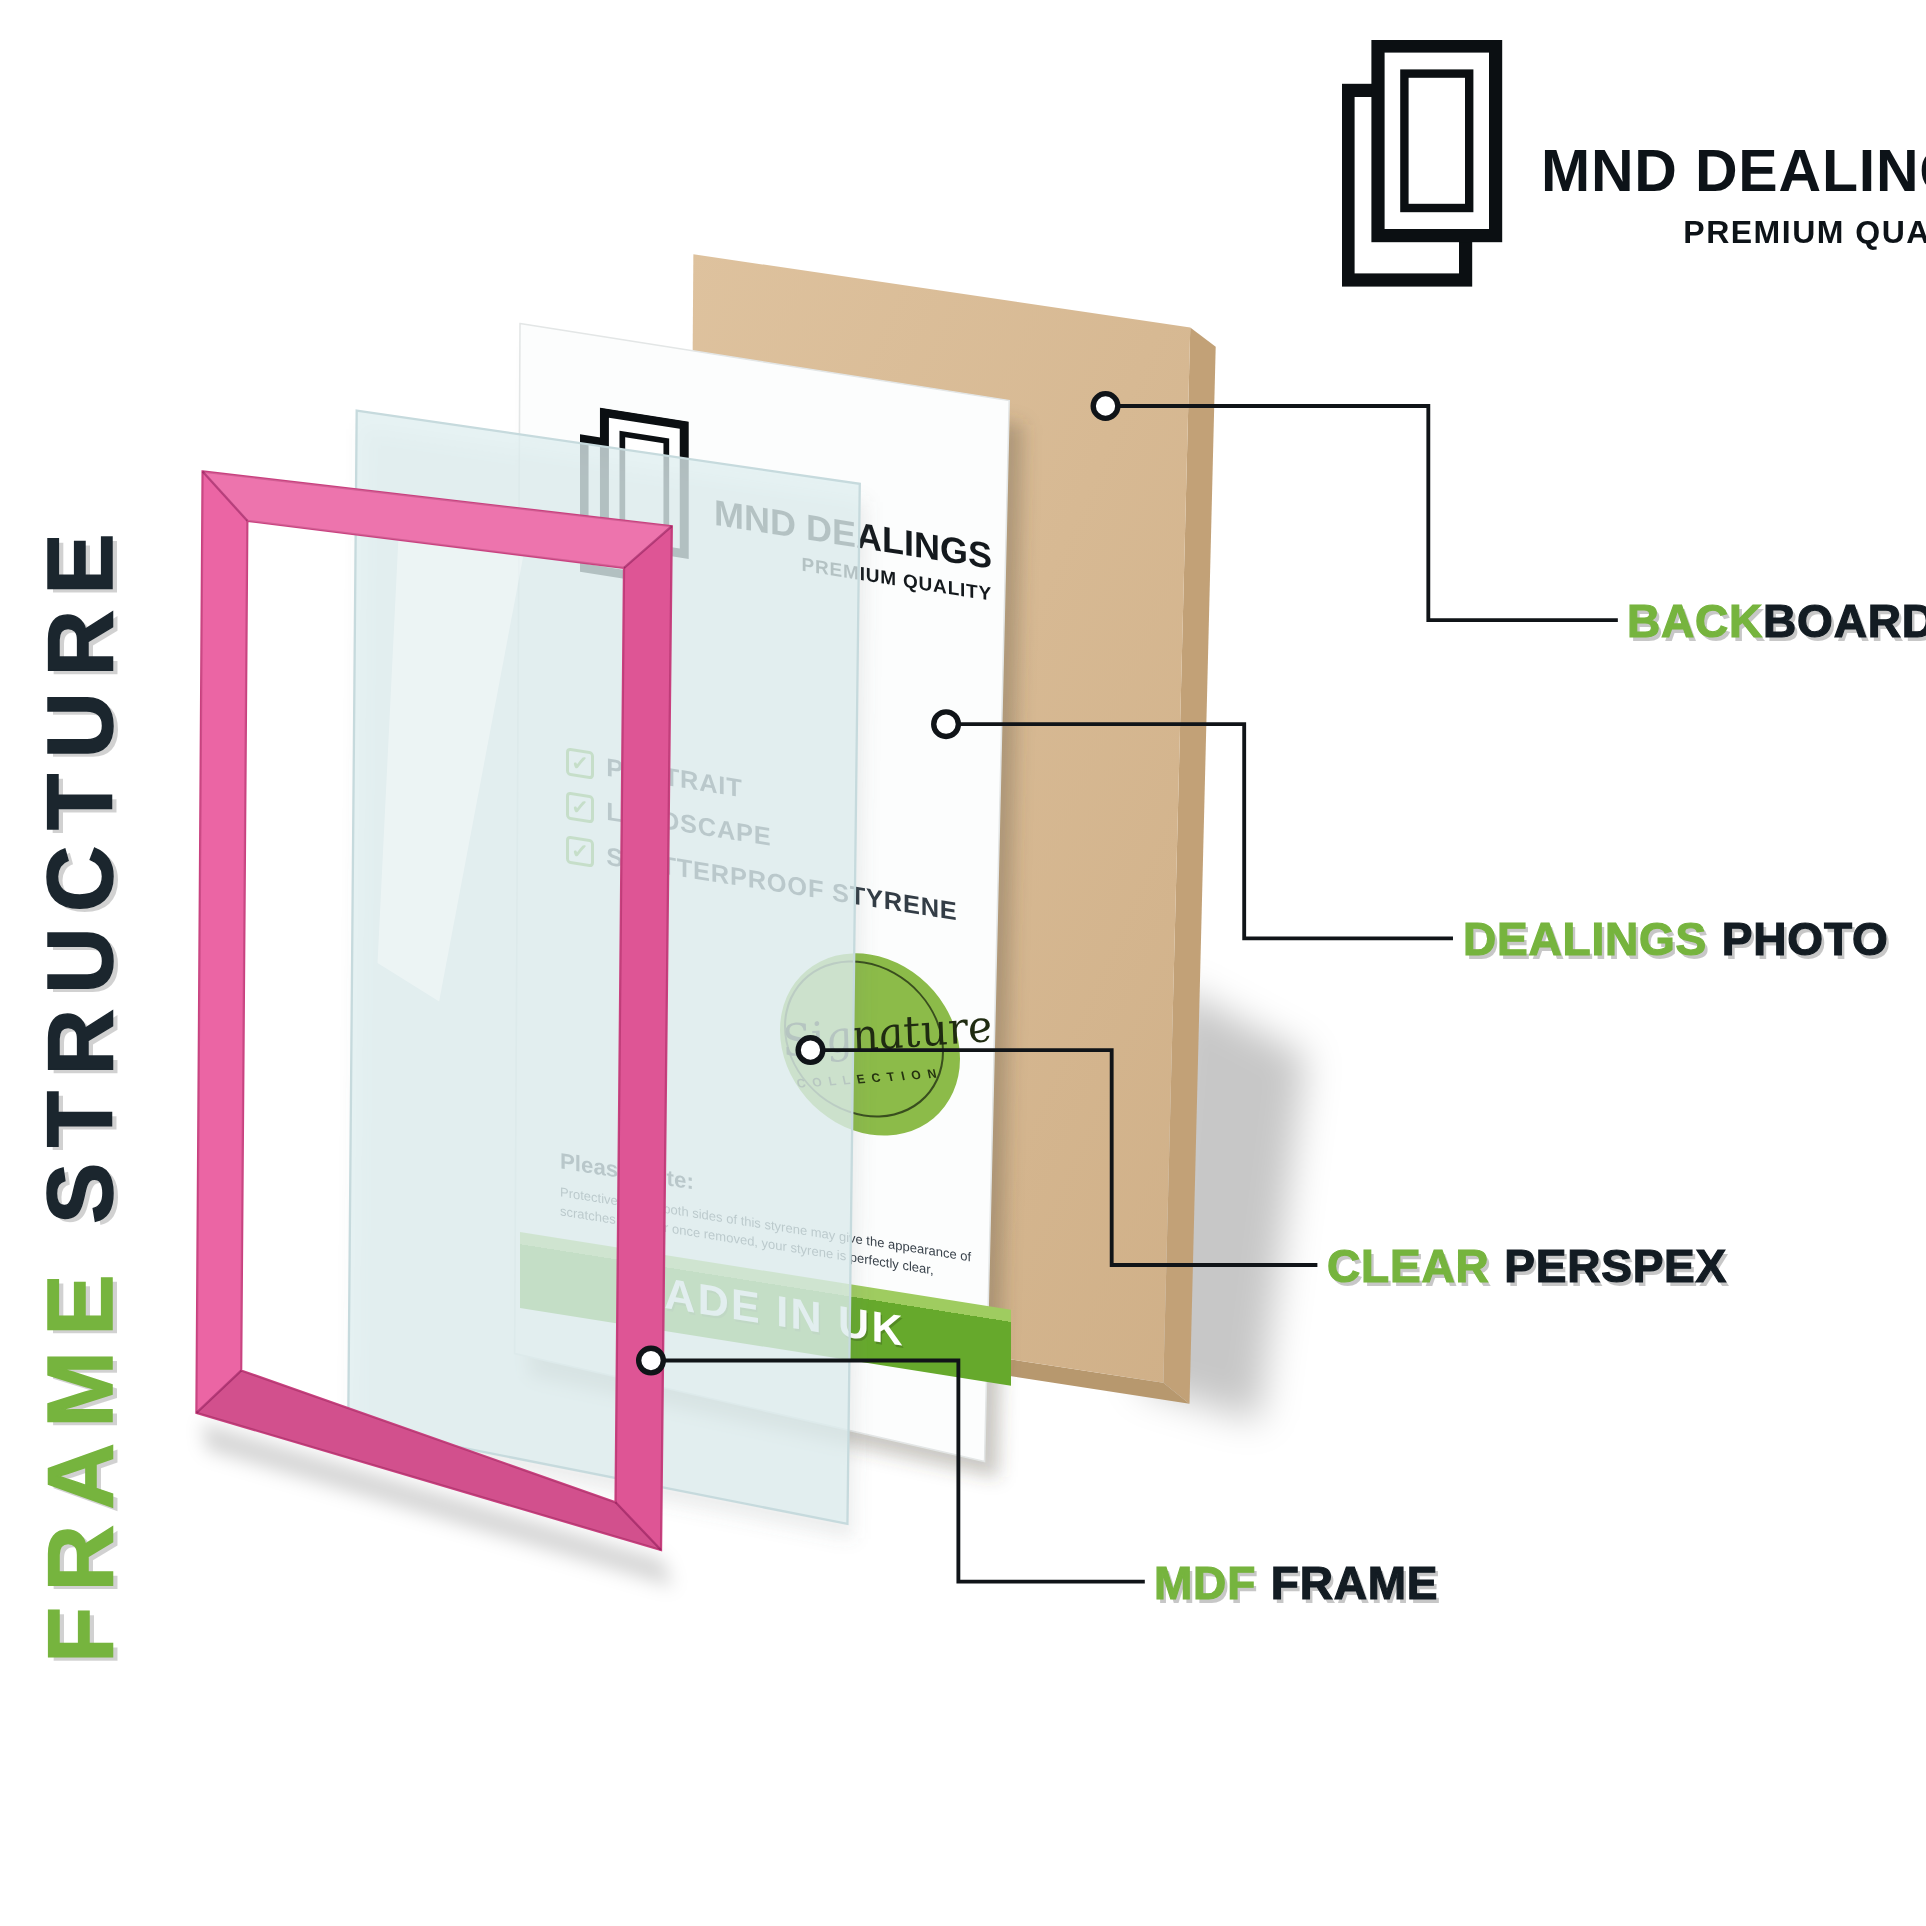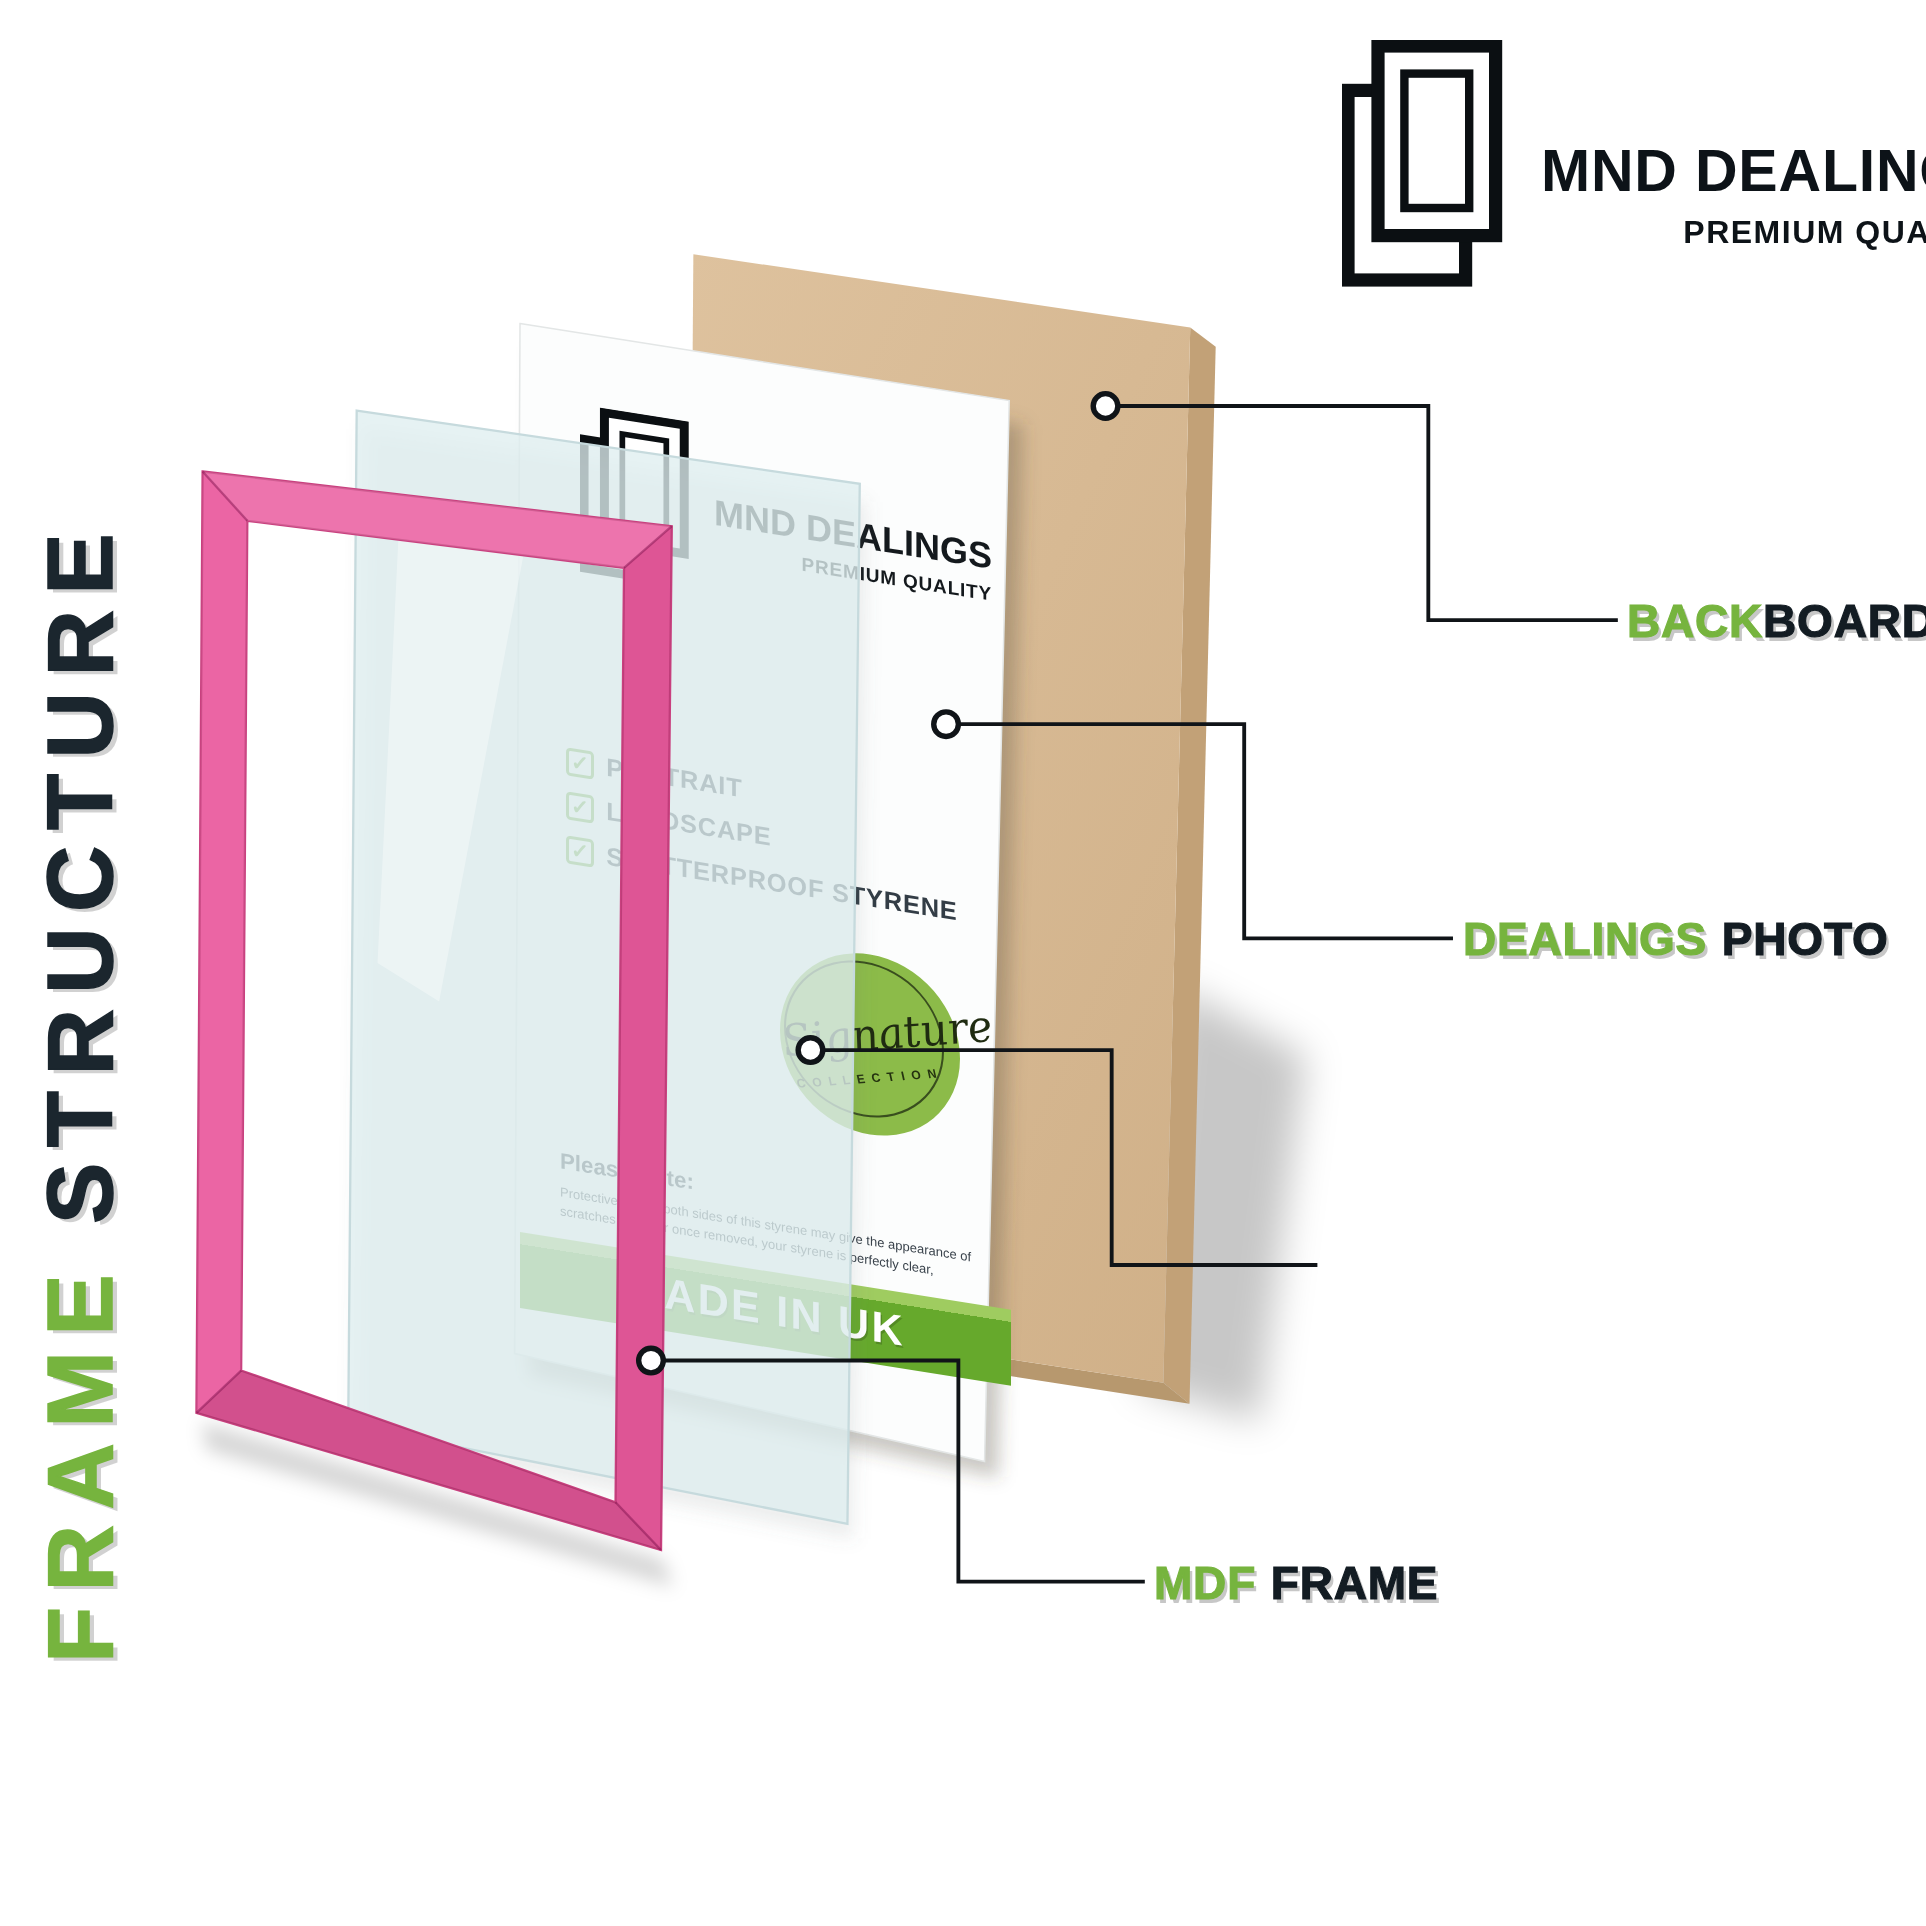--- a/index.html
+++ b/index.html
@@ -211,20 +211,21 @@
       <circle cx="1228" cy="940" r="16"></circle>
       <circle cx="1052" cy="1363" r="16"></circle>
       <circle cx="845" cy="1766" r="16"></circle>
     </g>
   </svg>
 
   <div class="callout-label" id="label-backboard"><span class="p1">BACK</span><span class="p2">BOARD</span></div>
 
   <div class="callout-label" id="label-photo"><span class="p1">DEALINGS</span><span class="p2 gap">PHOTO</span></div>
 
+  <div class="callout-label" id="label-perspex"><span class="p1">CLEAR</span><span class="p2 gap">PERSPEX</span></div>
 
   <div class="callout-label" id="label-frame"><span class="p1">MDF</span><span class="p2 gap">FRAME</span></div>
 
   <div class="side-title"><span class="w1">FRAME</span><span class="w2">STRUCTURE</span></div>
 
   <div class="brand">
     <svg class="brand-icon" viewBox="0 0 140 210" aria-hidden="true">
       <rect x="5" y="42" width="98" height="158" fill="none" stroke="#0b0f12" stroke-width="11"></rect>
       <rect x="30" y="5" width="98" height="158" fill="#ffffff" stroke="#0b0f12" stroke-width="11"></rect>
       <rect x="52" y="28" width="54" height="112" fill="none" stroke="#0b0f12" stroke-width="7"></rect>

